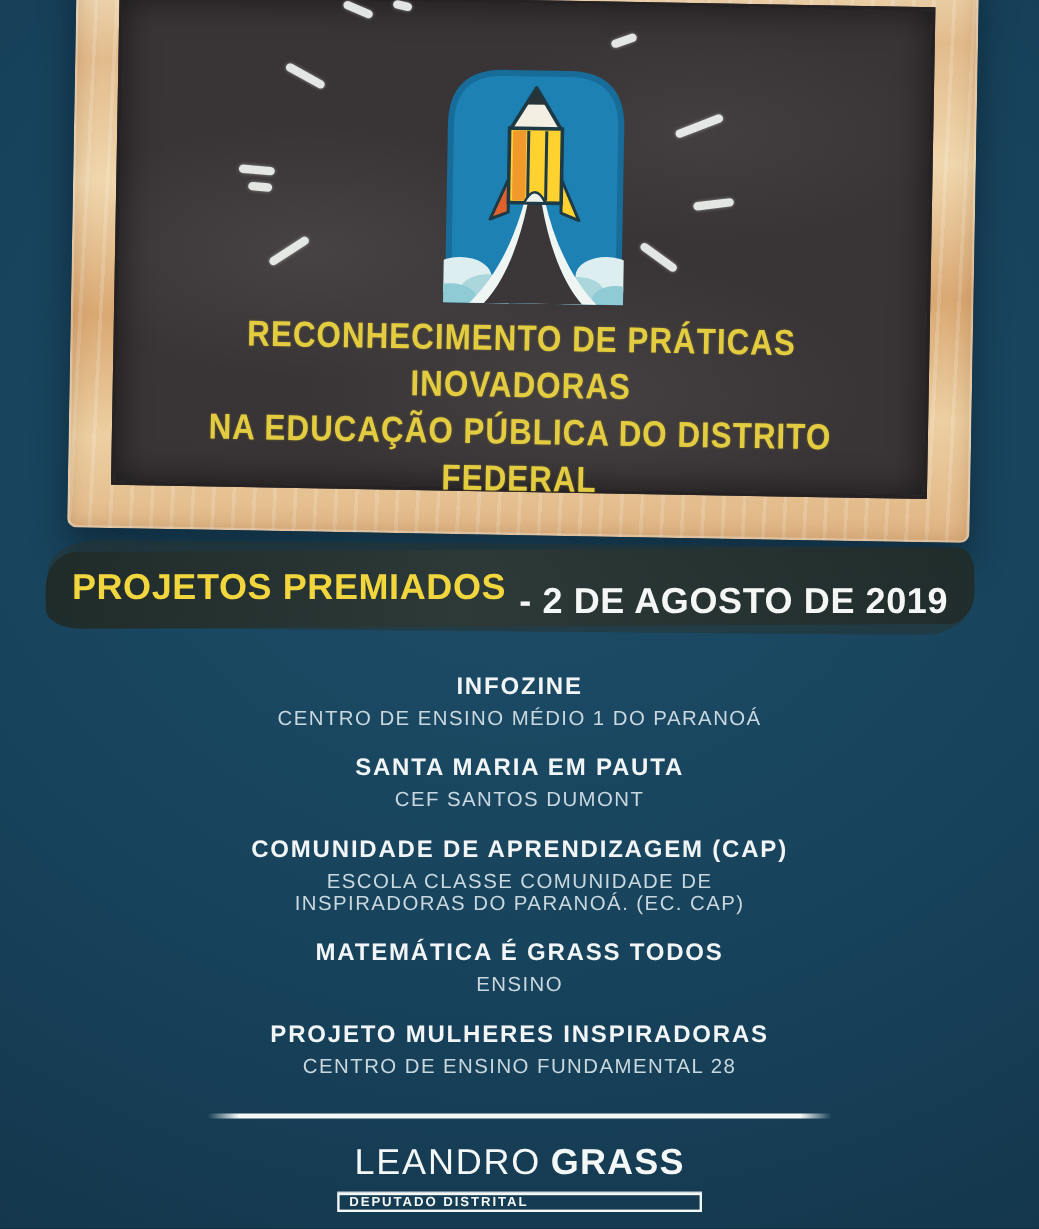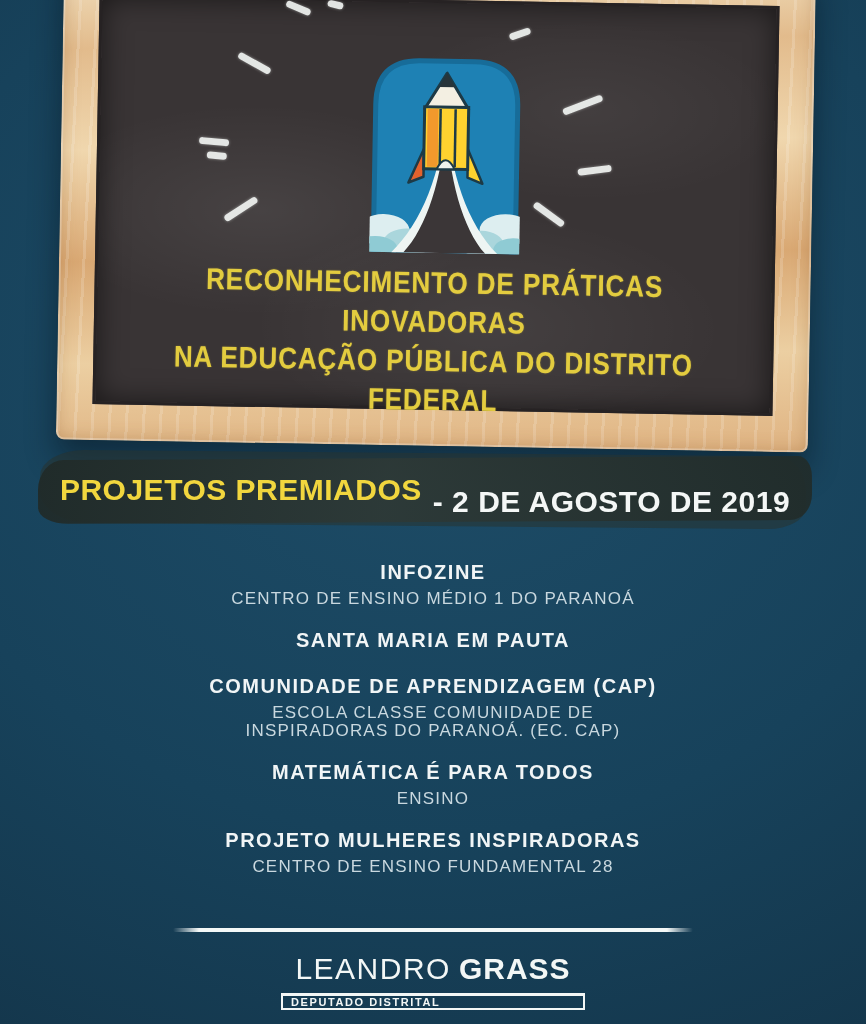--- a/index.html
+++ b/index.html
@@ -140,27 +140,28 @@
     </div>
   </div>
 
   <div class="projects">
     <div class="project">
       <div class="project-title">INFOZINE</div>
       <div class="project-school">CENTRO DE ENSINO MÉDIO 1 DO PARANOÁ</div>
     </div>
     <div class="project">
       <div class="project-title">SANTA MARIA EM PAUTA</div>
+      <div class="project-school">CEF SANTOS DUMONT</div>
     </div>
     <div class="project">
       <div class="project-title">COMUNIDADE DE APRENDIZAGEM (CAP)</div>
       <div class="project-school">ESCOLA CLASSE COMUNIDADE DE INSPIRADORAS DO PARANOÁ. (EC. CAP)</div>
     </div>
     <div class="project">
-      <div class="project-title">MATEMÁTICA É PARA TODOS</div>
+      <div class="project-title">MATEMÁTICA É GRASS TODOS</div>
       <div class="project-school">ENSINO</div>
     </div>
     <div class="project">
       <div class="project-title">PROJETO MULHERES INSPIRADORAS</div>
       <div class="project-school">CENTRO DE ENSINO FUNDAMENTAL 28</div>
     </div>
   </div>
 
   <div class="divider"></div>
   <div class="footer">

